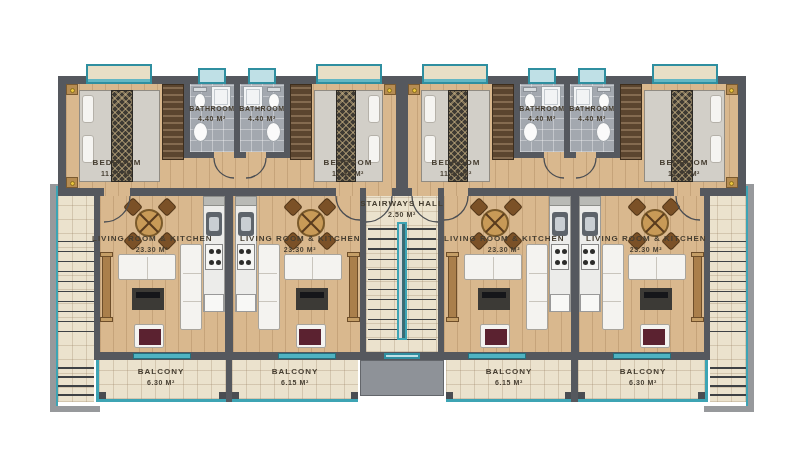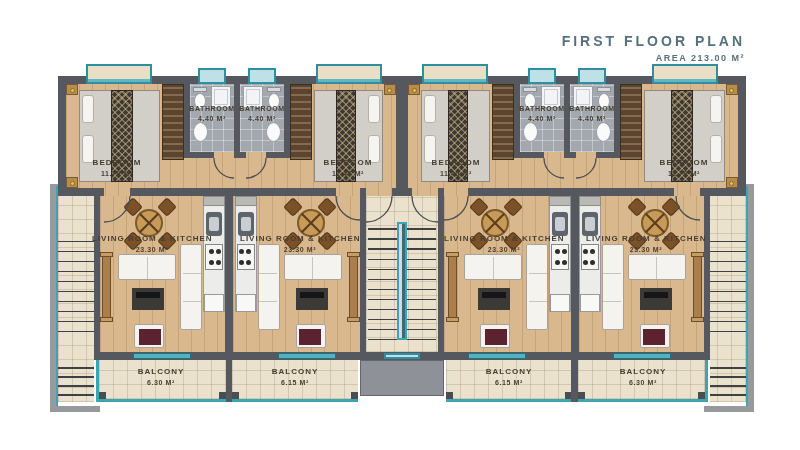--- a/index.html
+++ b/index.html
@@ -481,35 +481,35 @@
     <span class="area">23.30 m²</span>
   </div>
   <div class="rlabel" style="left:444px;top:234px;width:120px">
     <span>Living Room &amp; Kitchen</span>
     <span class="area">23.30 m²</span>
   </div>
   <div class="rlabel" style="left:586px;top:234px;width:120px">
     <span>Living Room &amp; Kitchen</span>
     <span class="area">23.30 m²</span>
   </div>
+  <div class="rlabel" style="left:352px;top:199px;width:100px">
+    <span>Stairways Hall</span>
+    <span class="area">2.50 m²</span>
+  </div>
   <div class="rlabel" style="left:101px;top:367px;width:120px">
     <span>Balcony</span>
     <span class="area">6.30 m²</span>
   </div>
   <div class="rlabel" style="left:235px;top:367px;width:120px">
     <span>Balcony</span>
     <span class="area">6.15 m²</span>
   </div>
   <div class="rlabel" style="left:449px;top:367px;width:120px">
     <span>Balcony</span>
     <span class="area">6.15 m²</span>
   </div>
   <div class="rlabel" style="left:583px;top:367px;width:120px">
     <span>Balcony</span>
     <span class="area">6.30 m²</span>
   </div>
 
-  <div class="title-block">
-    <div class="title-main">First Floor Plan</div>
-    <div class="title-sub">Area 213.00 m²</div>
-  </div>
 
 </div>
 
 </body></html>

